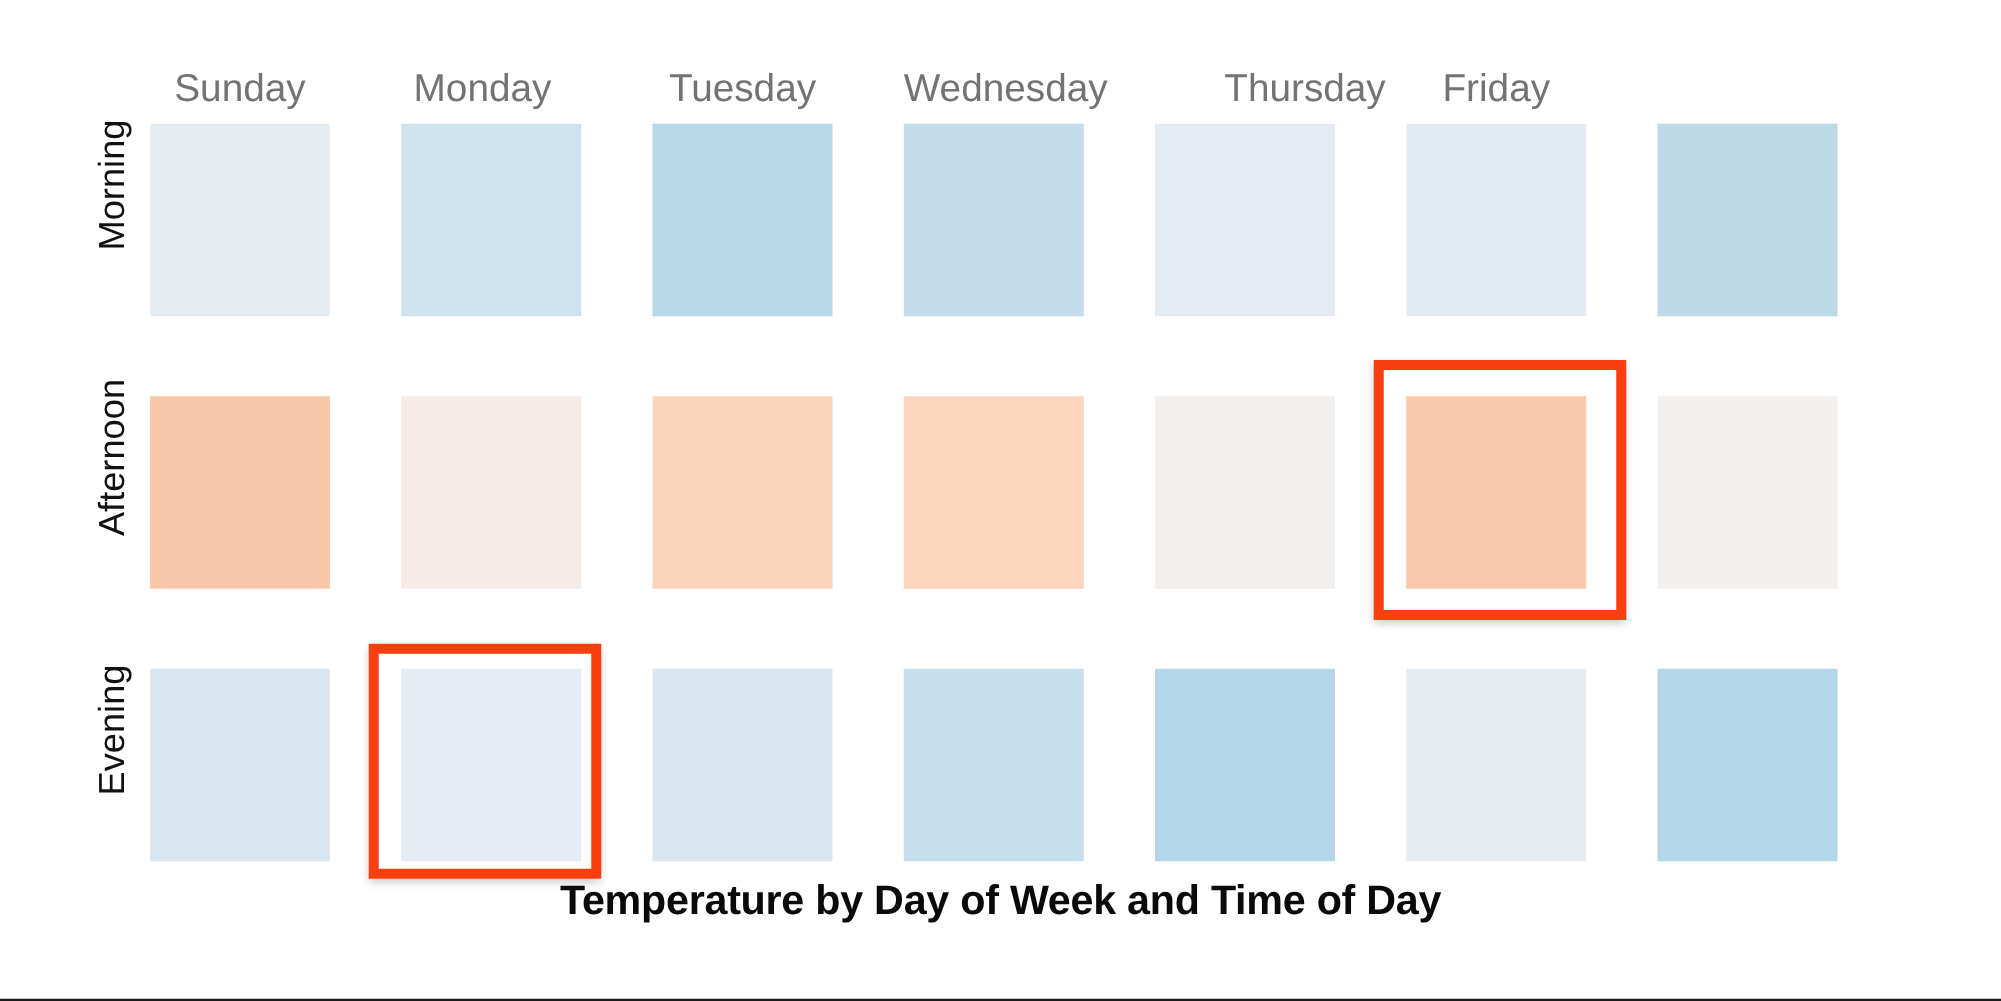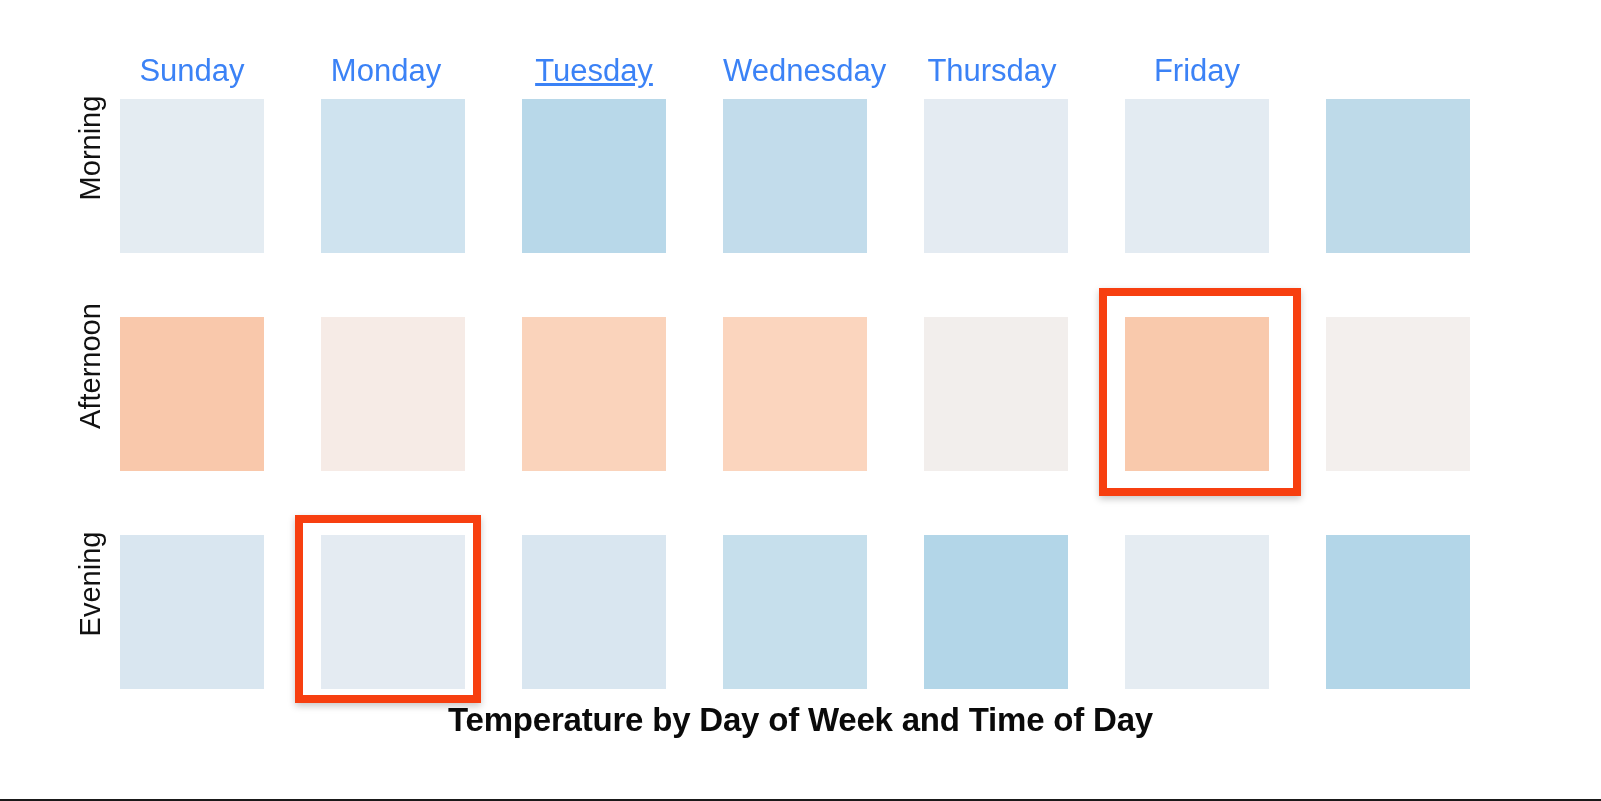--- a/index.html
+++ b/index.html
@@ -38,21 +38,21 @@
   .col-header {
     position: absolute;
     top: 0;
     width: 144px;
     height: 46px;
     line-height: 46px;
     text-align: center;
     font-size: 31px;
     font-family: "Liberation Sans Narrow", "Liberation Sans", sans-serif;
     font-stretch: condensed;
-    color: #3b82f6;
+    color: #737373;
     white-space: nowrap;
   }
 
   
   .row-label {
     position: absolute;
     left: 0;
     width: 218px;
     height: 40px;
     line-height: 40px;
@@ -107,23 +107,23 @@
   }
 </style>
 </head>
 <body>
 
 <div id="figure-frame">
 
   <div id="col-header-row">
     <div class="col-header" style="left:0px;">Sunday</div>
     <div class="col-header" style="left:194px;">Monday</div>
-    <div class="col-header" style="left:402px;text-decoration:underline;">Tuesday</div>
+    <div class="col-header" style="left:402px;">Tuesday</div>
     <div class="col-header" style="left:603px;">Wednesday</div>
-    <div class="col-header" style="left:800px;">Thursday</div>
+    <div class="col-header" style="left:852px;">Thursday</div>
     <div class="col-header" style="left:1005px;">Friday</div>
   </div>
 
   <div id="row-label-group">
     <div class="row-label" style="left:70px; top:257px;">Morning</div>
     <div class="row-label" style="left:70px; top:475px;">Afternoon</div>
     <div class="row-label" style="left:70px; top:693px;">Evening</div>
   </div>
 
   <div id="cell-grid">

